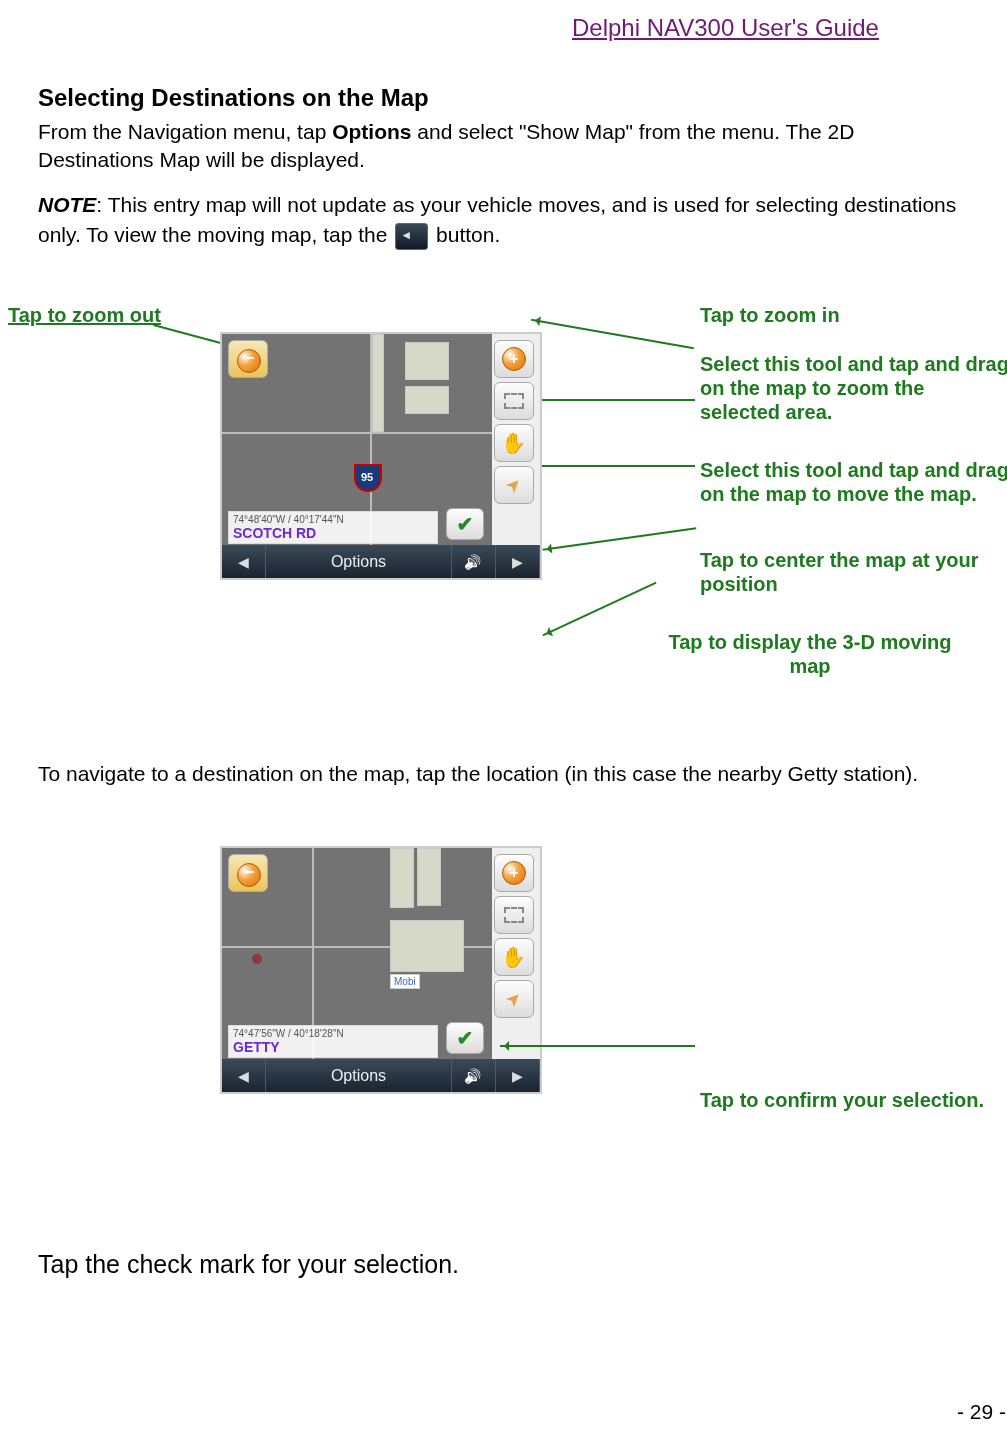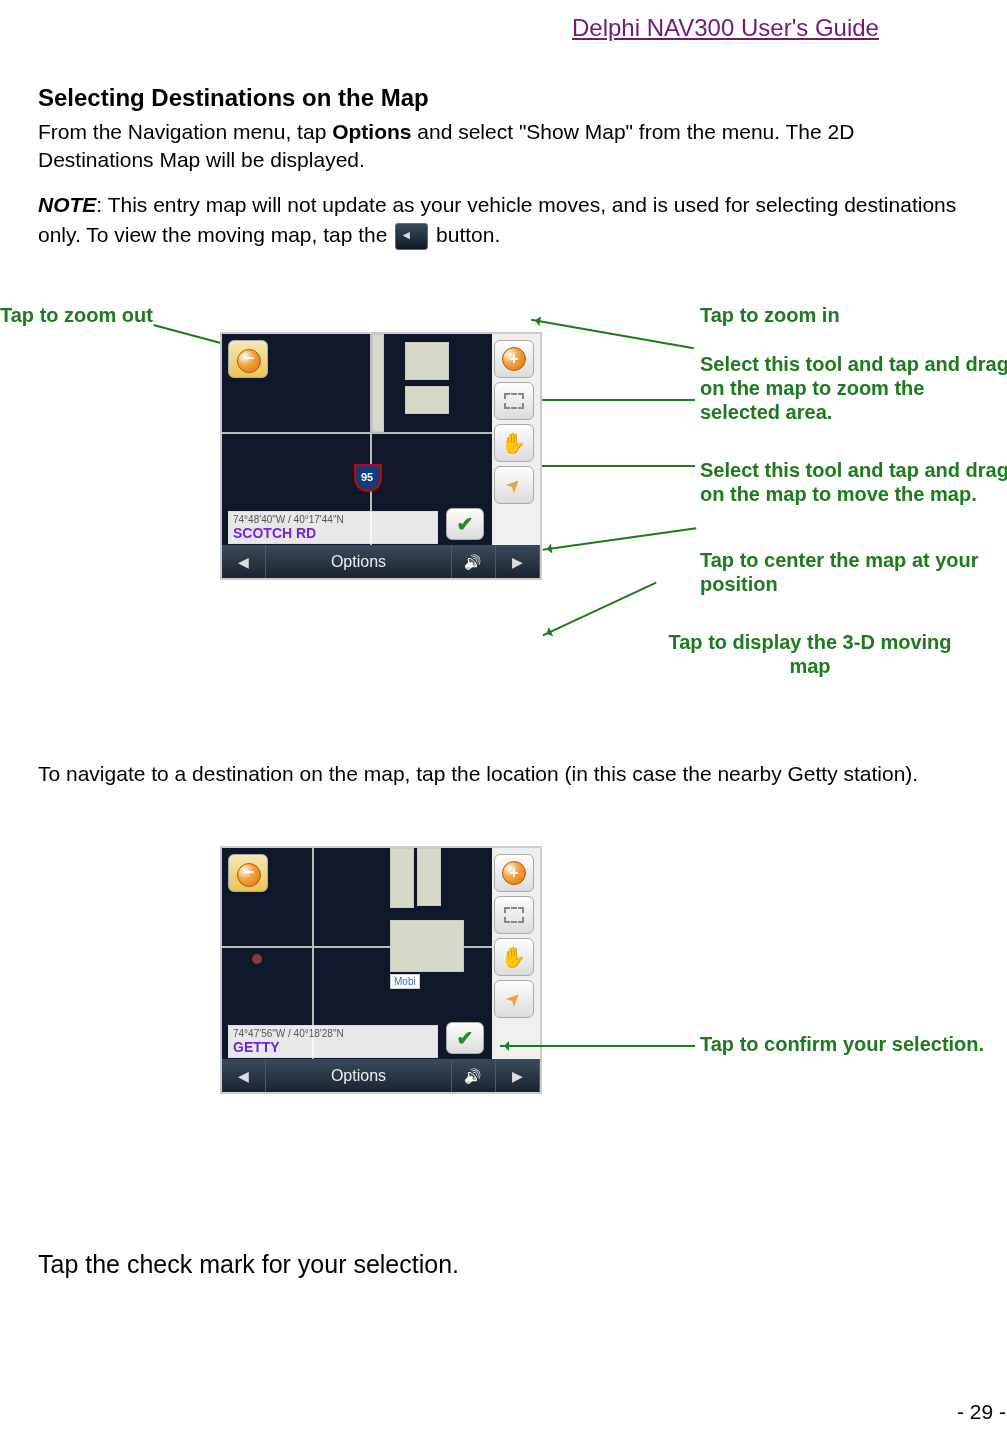--- a/index.html
+++ b/index.html
@@ -51,21 +51,21 @@
     .device {
       position: absolute;
       width: 322px; height: 248px;
       border: 2px solid #ccc;
       background: #efefef;
       overflow: hidden;
     }
     .device1 { top: 332px; left: 220px; }
     .device2 { top: 846px; left: 220px; }
     .device .map-area {
-      position: absolute; left: 0; top: 0; width: 270px; height: 215px; background: #0f172a;
+      position: absolute; left: 0; top: 0; width: 270px; height: 215px; background: #737373;
     }
     .device .map-area .road-h { position: absolute; left: 0; top: 98px; width: 270px; height: 2px; background: #bbb; }
     .device .map-area .road-v { position: absolute; left: 148px; top: 0; width: 2px; height: 215px; background: #bbb; }
     .device .map-area .block {
       position: absolute; background: #d6d9c8; border: 1px solid #c8c8c8;
     }
     .device .map-area .b1 { left: 150px; top: 0; width: 12px; height: 98px; }
     .device .map-area .b2 { left: 183px; top: 8px; width: 44px; height: 38px; }
     .device .map-area .b3 { left: 183px; top: 52px; width: 44px; height: 28px; }
     .device .map-area .shield {
@@ -152,21 +152,21 @@
 <div class="section-heading">Selecting Destinations on the Map</div>
 
 <div class="para1">
   <span>From the Navigation menu, tap </span><b>Options</b><span> and select "Show Map" from the menu.  The 2D Destinations Map will be displayed.</span>
 </div>
 
 <div class="para2">
   <span class="note-label">NOTE</span><span>: This entry map will not update as your vehicle moves, and is used for selecting destinations only.  To view the moving map, tap the </span><span class="btn-inline"></span><span> button.</span>
 </div>
 
-<div class="callout" style="top: 303px; left: 0; width: 160px;">Tap to zoom out</div>
+<div class="callout" style="top: 303px; left: 8px; width: 160px; text-decoration: underline;">Tap to zoom out</div>
 <div class="callout" style="top: 303px; left: 700px; width: 300px;">Tap to zoom in</div>
 <div class="callout" style="top: 352px; left: 700px; width: 310px;">Select this tool and tap and drag on the map to zoom the selected area.</div>
 <div class="callout" style="top: 458px; left: 700px; width: 310px;">Select this tool and tap and drag on the map to move the map.</div>
 <div class="callout" style="top: 548px; left: 700px; width: 300px;">Tap to center the map at your position</div>
 <div class="callout" style="top: 630px; left: 660px; width: 300px; text-align: center;">Tap to display the 3-D moving map</div>
 
 <div class="arrow" style="top: 335px; left: 152px; width: 85px; transform: rotate(15deg);"></div>
 <div class="arrow left-point" style="top: 333px; left: 530px; width: 165px; transform: rotate(10deg);"></div>
 <div class="arrow left-point" style="top: 399px; left: 530px; width: 165px;"></div>
 <div class="arrow left-point" style="top: 465px; left: 530px; width: 165px;"></div>
@@ -227,18 +227,18 @@
     <div class="road">GETTY</div>
   </div>
   <div class="bottombar">
     <div class="bb-btn bb-back"></div>
     <div class="bb-btn bb-options">Options</div>
     <div class="bb-btn bb-sound"></div>
     <div class="bb-btn bb-next"></div>
   </div>
 </div>
 
-<div class="callout" style="top: 1032px; left: 700px; width: 300px;">Tap to confirm your selection.</div>
+<div class="callout" style="top: 1088px; left: 700px; width: 300px;">Tap to confirm your selection.</div>
 <div class="arrow left-point" style="top: 1045px; left: 500px; width: 195px;"></div>
 
 <div class="para4">Tap the check mark for your selection.</div>
 
 <div class="footer-page">- 29 -</div>
 
 </body></html>

